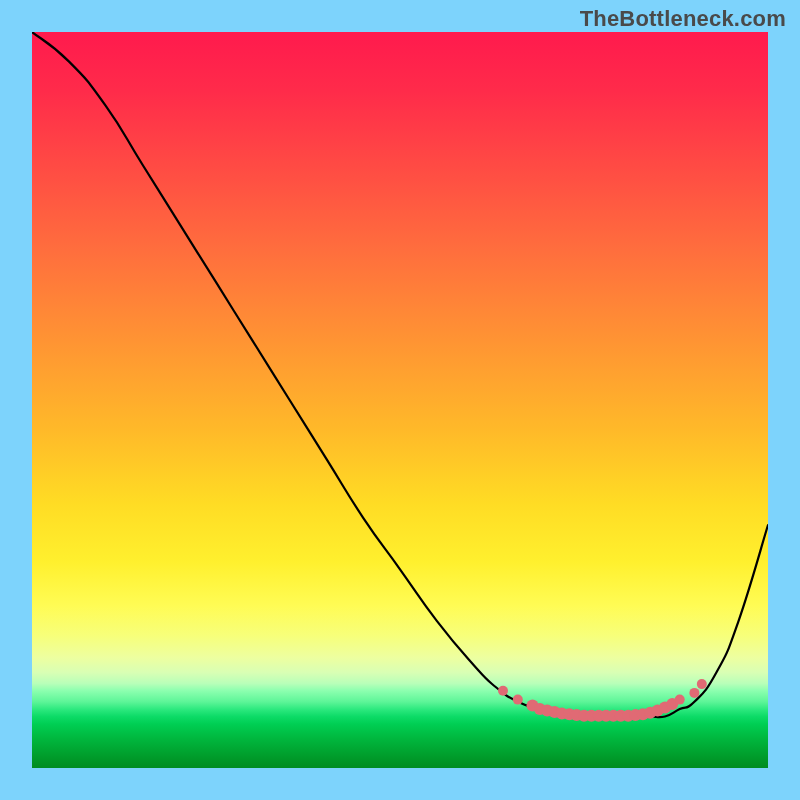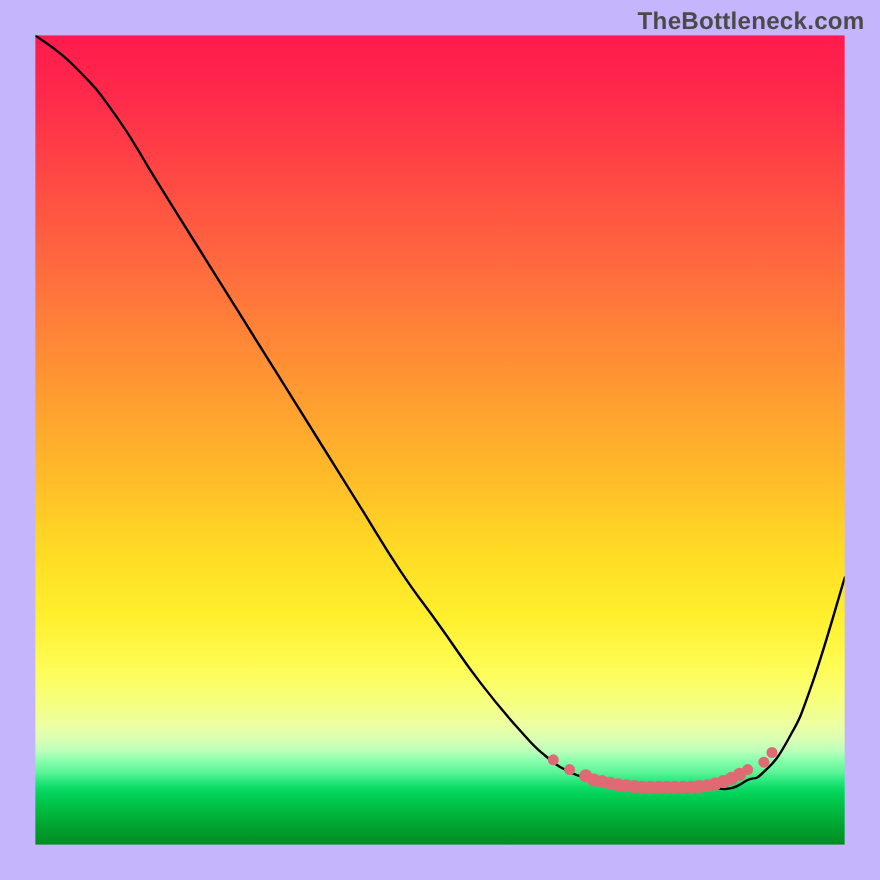--- a/index.html
+++ b/index.html
@@ -8,21 +8,21 @@
     width: 800px;
     height: 800px;
     background: #000;
     overflow: hidden;
     font-family: Arial, Helvetica, sans-serif;
   }
   .frame {
     position: relative;
     width: 800px;
     height: 800px;
-    background: #c4b5fd;
+    background: #7dd3fc;
   }
   .attribution {
     position: absolute;
     top: 6px;
     right: 14px;
     color: #4a4a4a;
     font-size: 22px;
     font-weight: 600;
     letter-spacing: 0.2px;
   }

